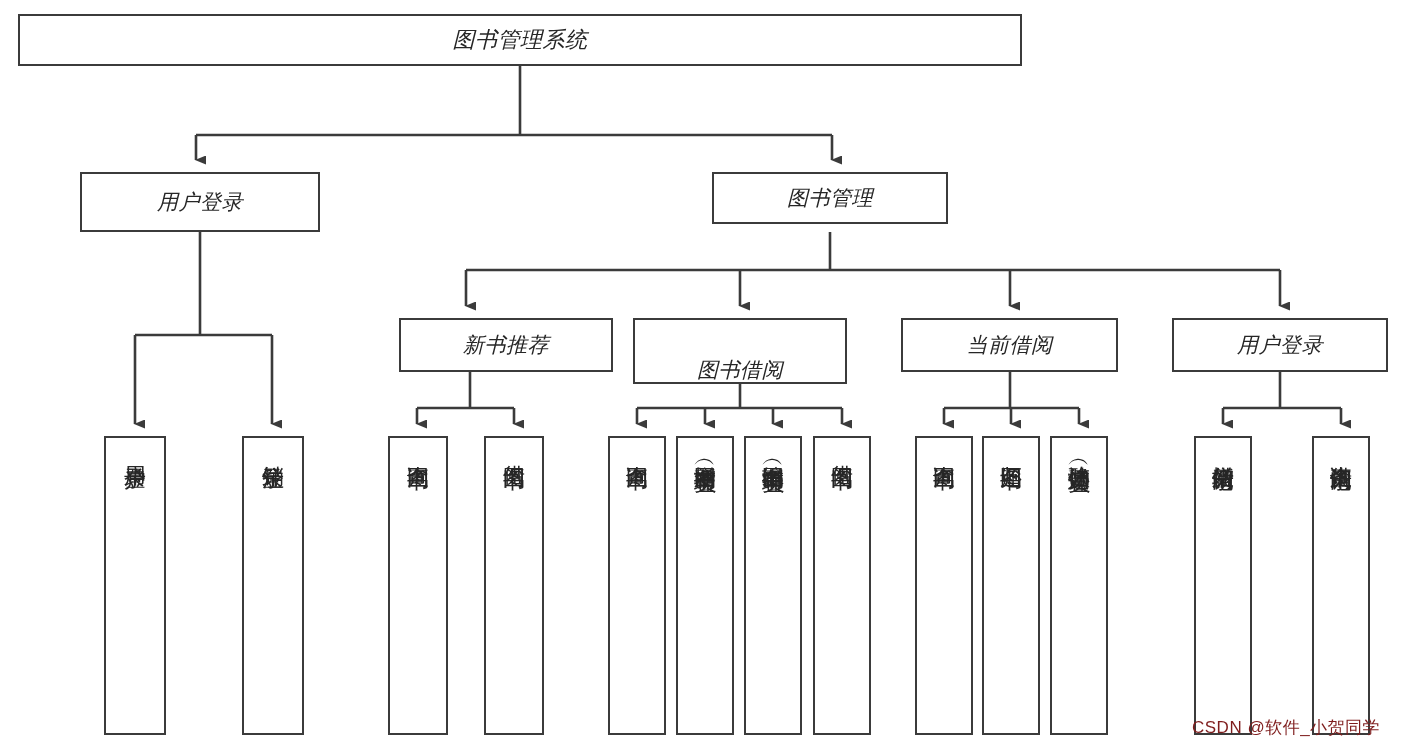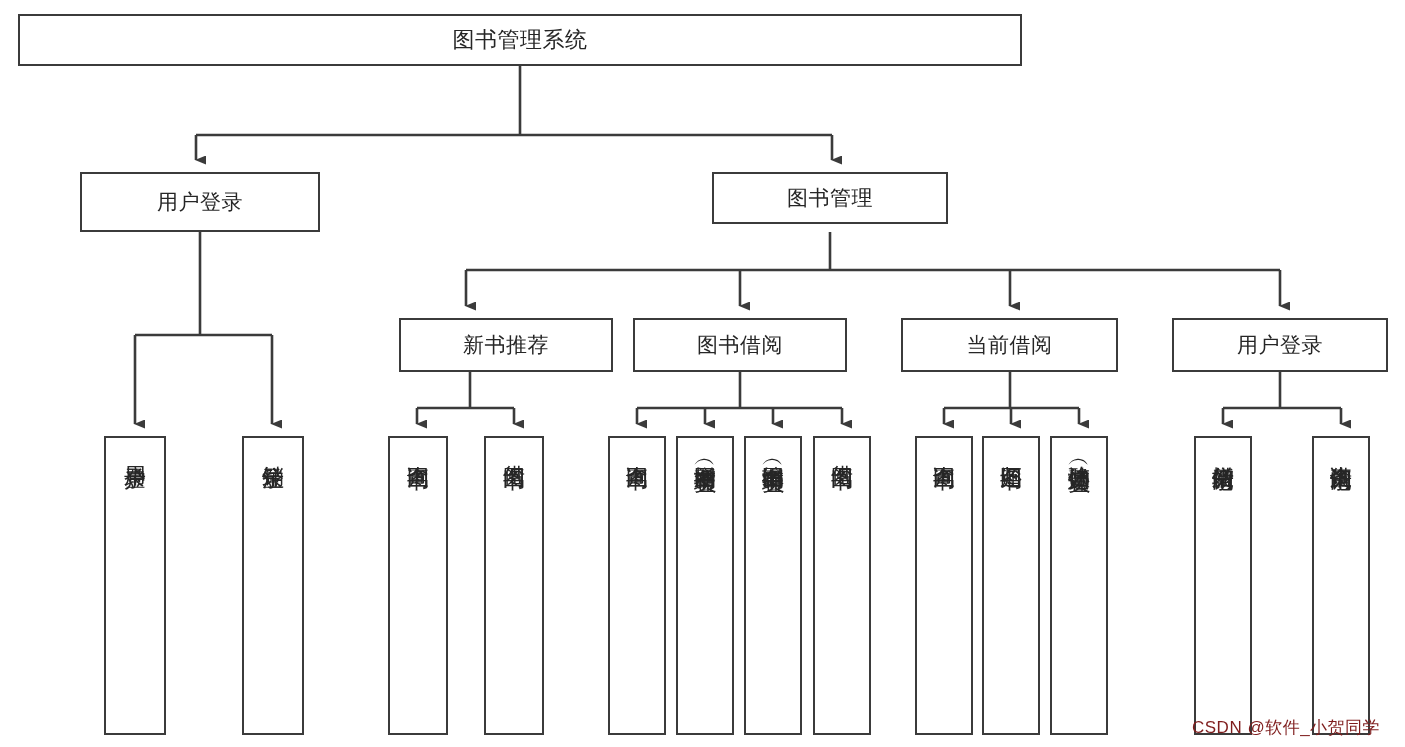--- a/index.html
+++ b/index.html
@@ -32,20 +32,21 @@
     display: flex;
     align-items: center;
     justify-content: center;
     color: #262626;
   }
   .node-h {
     font-size: 21px;
     line-height: 1.2;
     letter-spacing: 0.5px;
     white-space: nowrap;
+    font-style: italic;
   }
   .node-root .node-label { font-size: 22px; }
   .node-v {
     padding: 10px 2px;
     align-items: flex-start;
     justify-content: center;
   }
   .node-v .node-label {
     writing-mode: vertical-rl;
     text-orientation: upright;
@@ -124,21 +125,21 @@
   <div class="node node-h" style="left:80px; top:172px; width:240px; height:60px;">
     <span class="node-label">用户登录</span>
   </div>
   <div class="node node-h" style="left:712px; top:172px; width:236px; height:52px;">
     <span class="node-label">图书管理</span>
   </div>
 
   <div class="node node-h" style="left:363px; top:318px; width:214px; height:54px;margin-left:36px;">
     <span class="node-label">新书推荐</span>
   </div>
-  <div class="node node-h" style="left:633px; top:318px; width:214px; height:54px;">
+  <div class="node node-h" style="left:633px; top:318px; width:214px; height:66px;align-items:flex-end;">
     <span class="node-label">图书借阅</span>
   </div>
   <div class="node node-h" style="left:901px; top:318px; width:217px; height:54px;">
     <span class="node-label">当前借阅</span>
   </div>
   <div class="node node-h" style="left:1172px; top:318px; width:216px; height:54px;">
     <span class="node-label">用户登录</span>
   </div>
 
   <div class="node node-v" style="left:104px; top:436px; width:62px; height:299px;">

